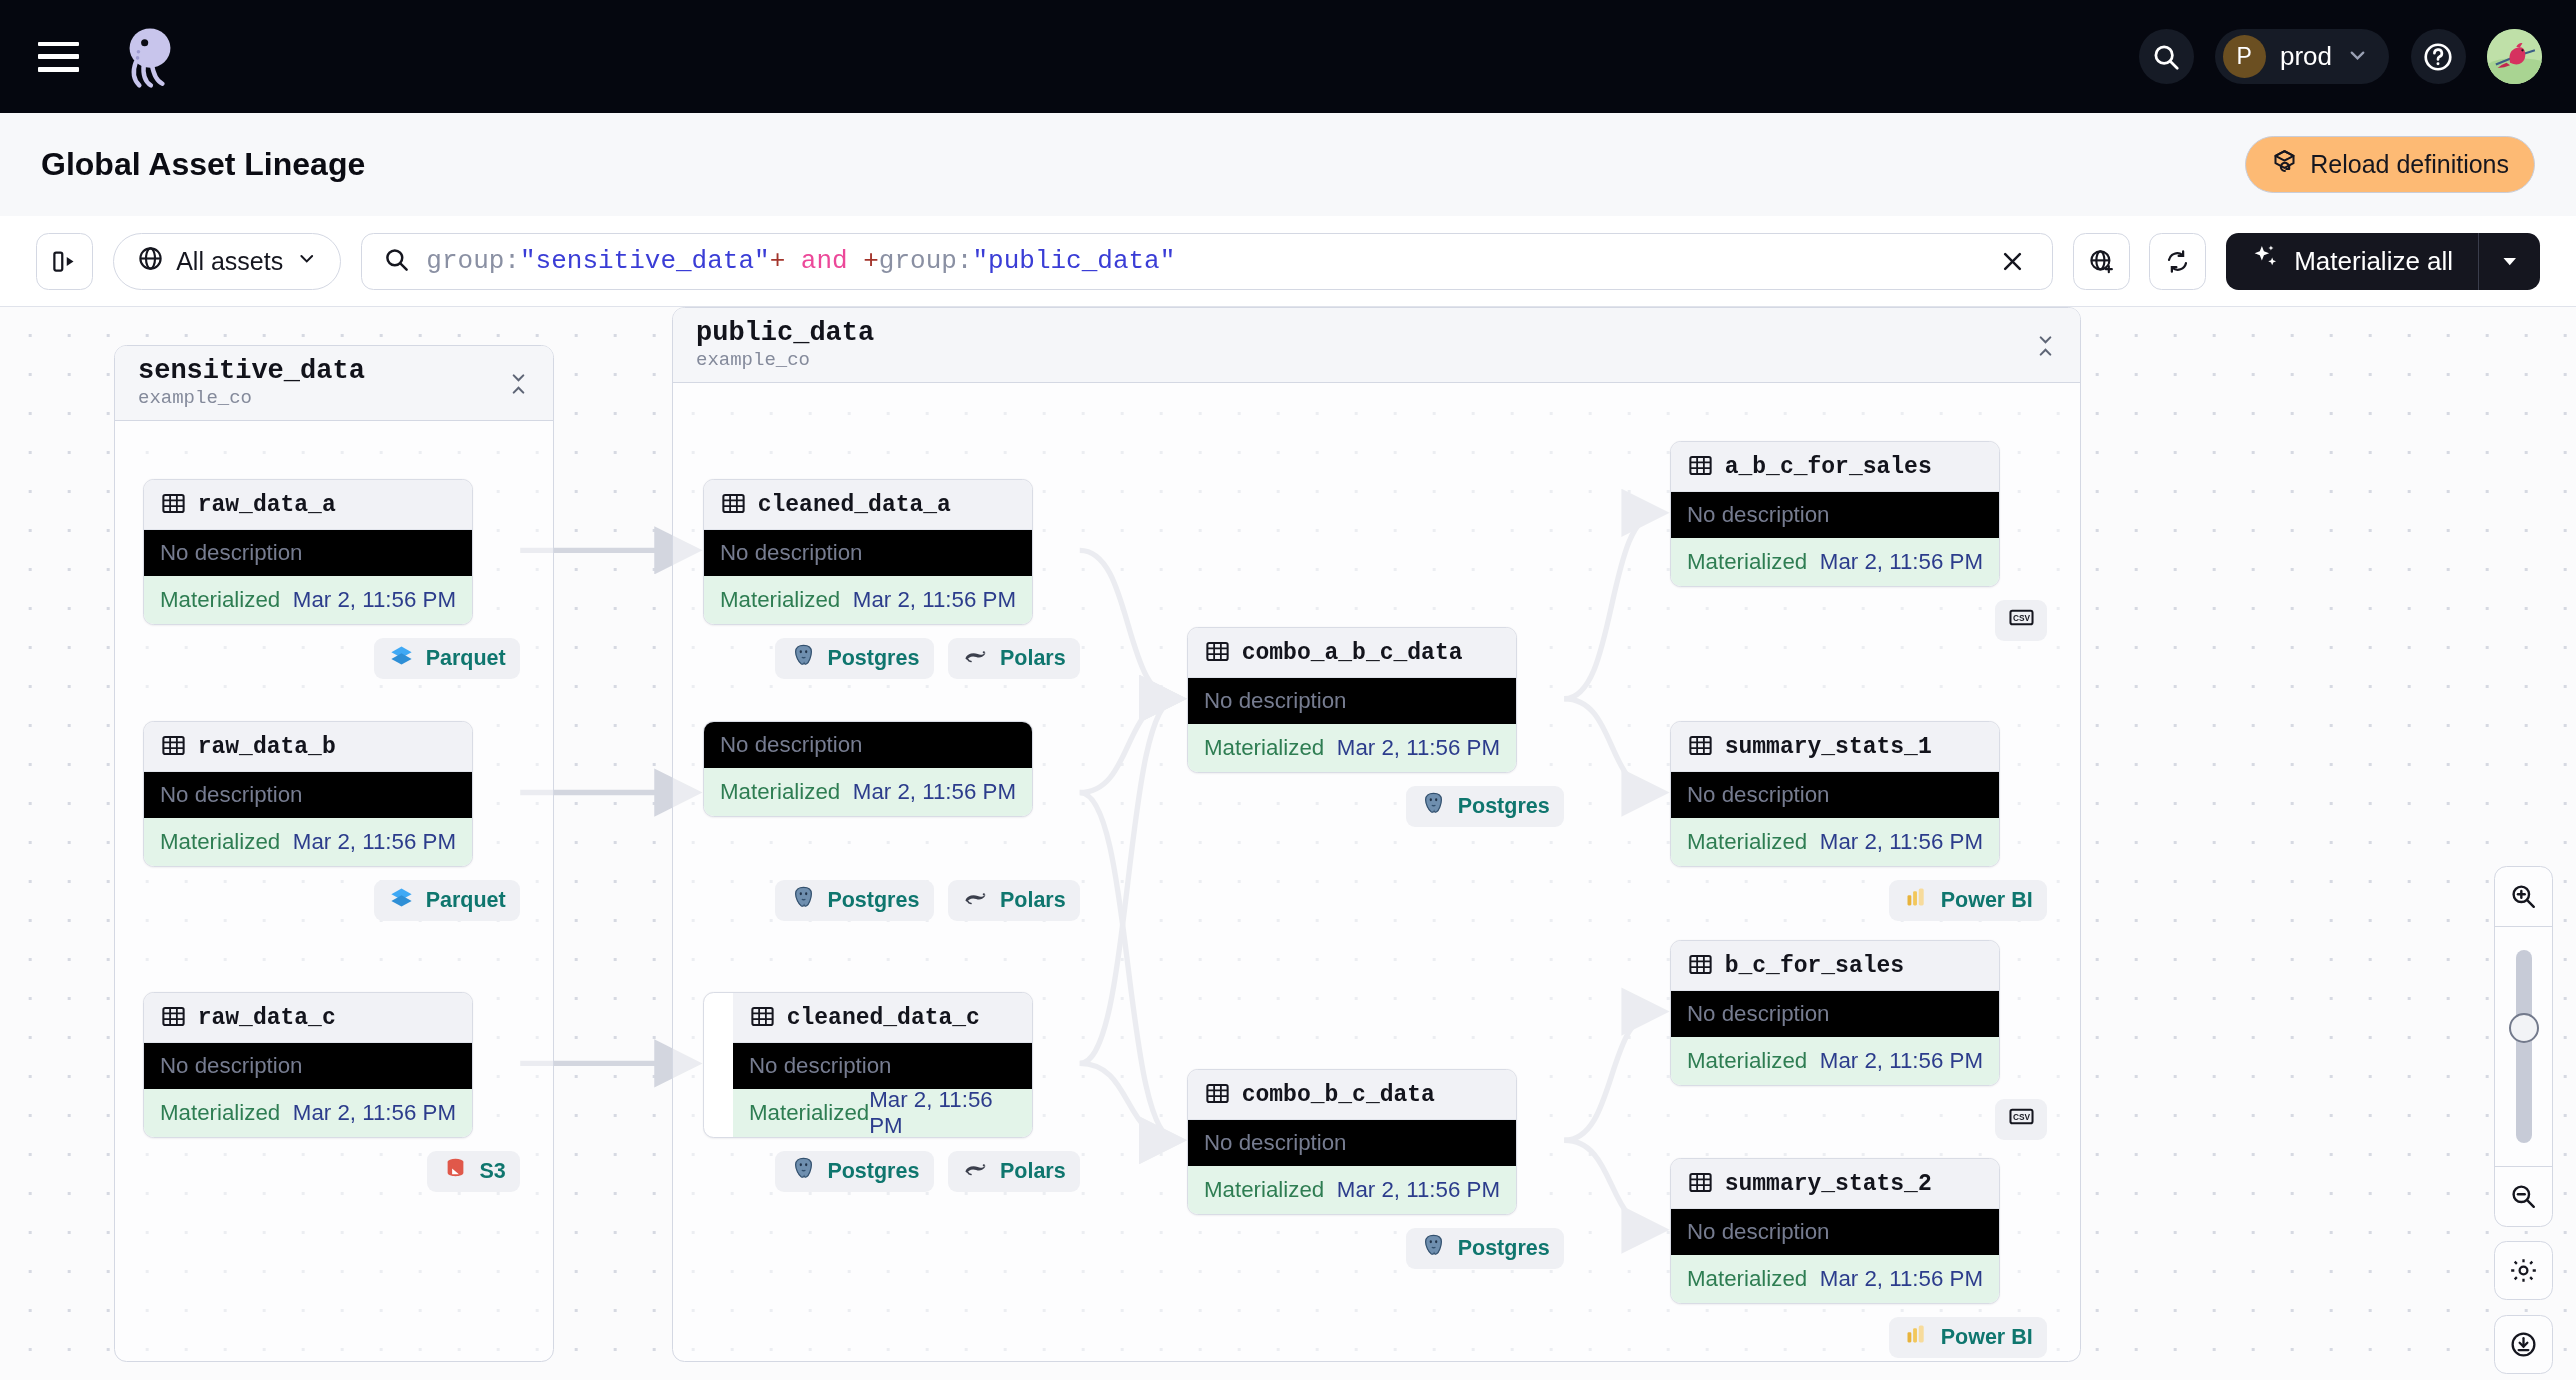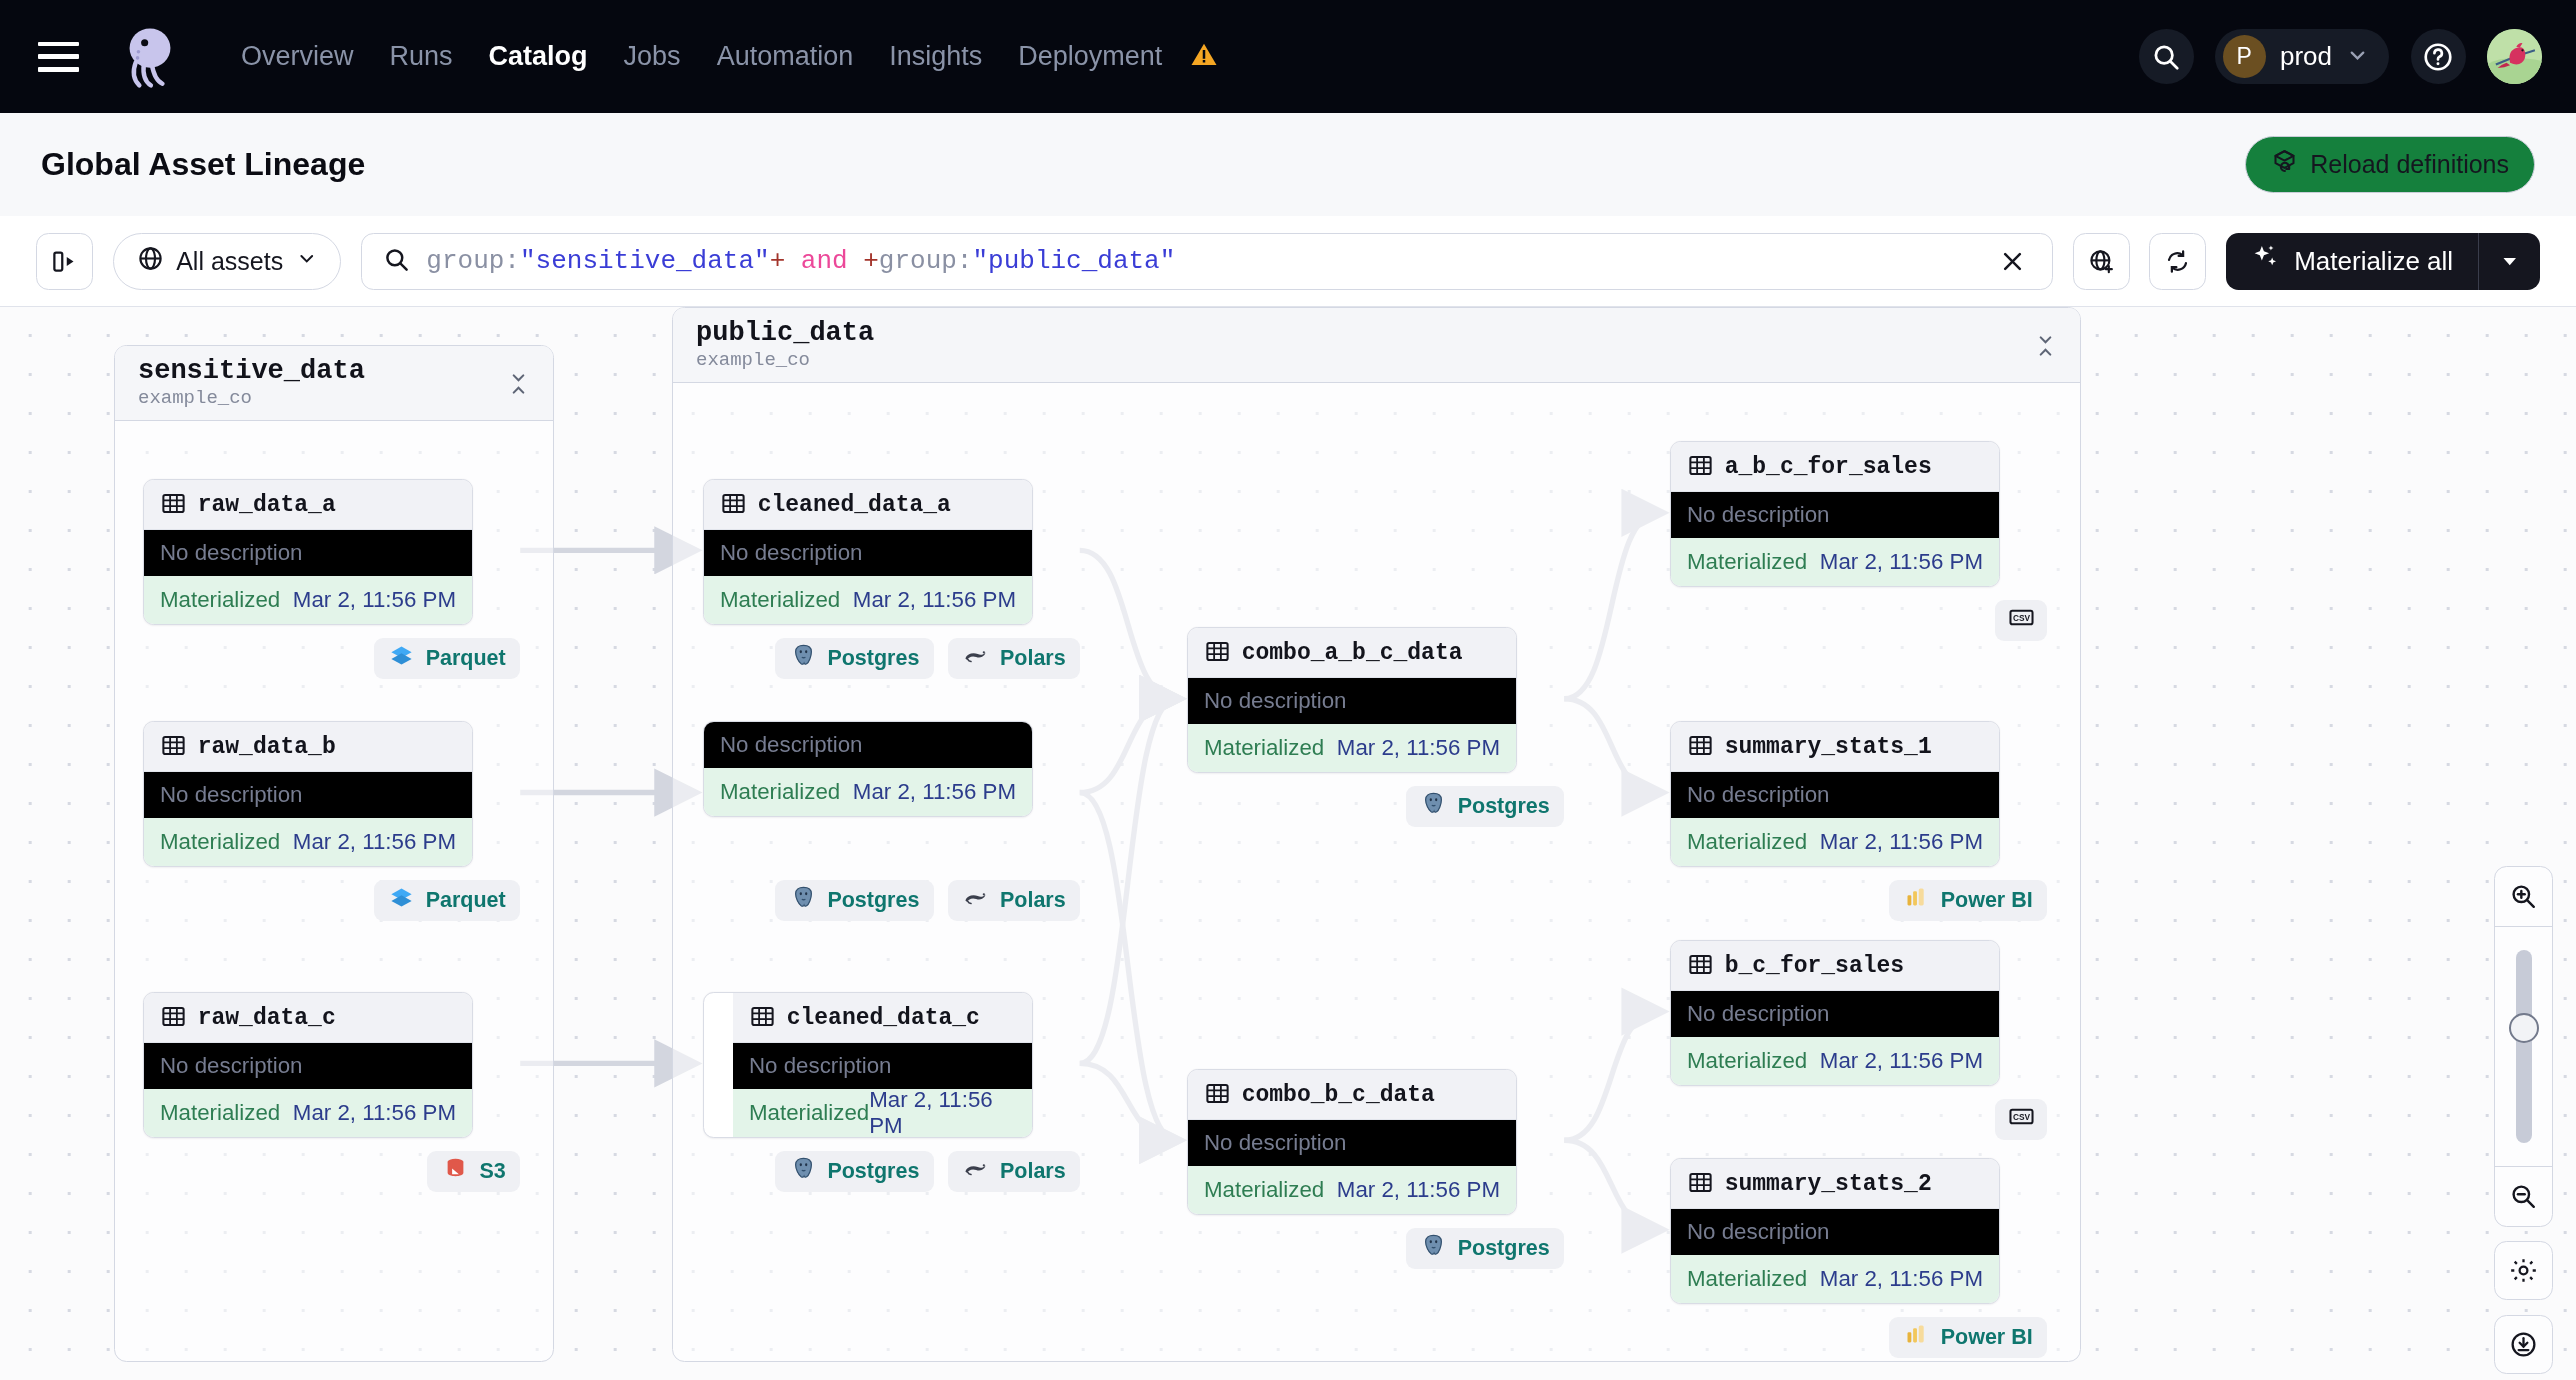--- a/index.html
+++ b/index.html
@@ -46,21 +46,21 @@
 
   
   #pageheader {
     position: absolute; left: 0; top: 113px; width: 2576px; height: 104px;
     background: #F7F8FA; border-bottom: 0.9px solid #E0E3EB;
     display: flex; align-items: center;
   }
   #page-title { margin-left: 41px; font-size: 32px; color: #0B0C13; }
   #reload-btn {
     position: absolute; right: 41px; height: 57px; border-radius: 29px;
-    border: 0.9px solid #C9CDD8; background: #15803d; display: flex; align-items: center;
+    border: 0.9px solid #C9CDD8; background: #fdba74; display: flex; align-items: center;
     gap: 12.5px; padding: 0 25px; cursor: pointer; font-size: 25px; color: #15161F;
   }
 
   
   #toolbar {
     position: absolute; left: 0; top: 216px; width: 2576px; height: 91px;
     background: #FFFFFF; border-bottom: 0.9px solid #E0E3EB;
     display: flex; align-items: center; padding: 0 36px; gap: 19.7px;
   }
   .tb-btn {
@@ -158,36 +158,20 @@
     <svg width="64" height="64" viewBox="0 0 72 72">
       <ellipse cx="36" cy="26" rx="23" ry="22" fill="#C8C5EC"></ellipse>
       <circle cx="30" cy="20" r="4" fill="#0B0C13"></circle>
       <circle cx="23" cy="30" r="2" fill="#9E9BD0"></circle>
         <circle cx="22" cy="37" r="2" fill="#9E9BD0"></circle>
       <path d="M20 42 q-6 16 4 26" stroke="#C8C5EC" stroke-width="5" fill="none" stroke-linecap="round"></path>
       <path d="M29 44 q-2 18 8 24" stroke="#C8C5EC" stroke-width="5" fill="none" stroke-linecap="round"></path>
       <path d="M38 44 q3 18 12 22" stroke="#C8C5EC" stroke-width="5" fill="none" stroke-linecap="round"></path>
     </svg>
   </div>
-  <nav id="navlinks">
-    <a>Overview</a>
-    <a>Runs</a>
-    <a class="active">Catalog</a>
-    <a>Jobs</a>
-    <a>Automation</a>
-    <a>Insights</a>
-    <a>Deployment</a>
-    <span id="warn-icon">
-      <svg width="30" height="30" viewBox="0 0 24 24">
-          <path d="M12 3 L22 20 H2 Z" fill="#F5A623"></path>
-          <rect x="11" y="8" width="2" height="7" fill="#05070F"></rect>
-          <rect x="11" y="16" width="2" height="2" fill="#05070F"></rect>
-        </svg>
-    </span>
-  </nav>
   <div id="nav-right">
     <div class="circle-btn">
       <svg width="30" height="30" viewBox="0 0 24 24" fill="none" stroke="#fff" stroke-width="2.2">
           <circle cx="10.5" cy="10.5" r="6.6"></circle>
           <line x1="15.4" y1="15.4" x2="21" y2="21" stroke-linecap="round"></line>
         </svg>
     </div>
     <div id="deployment-pill">
       <div id="deployment-avatar">P</div>
       <span id="deployment-name">prod</span>

